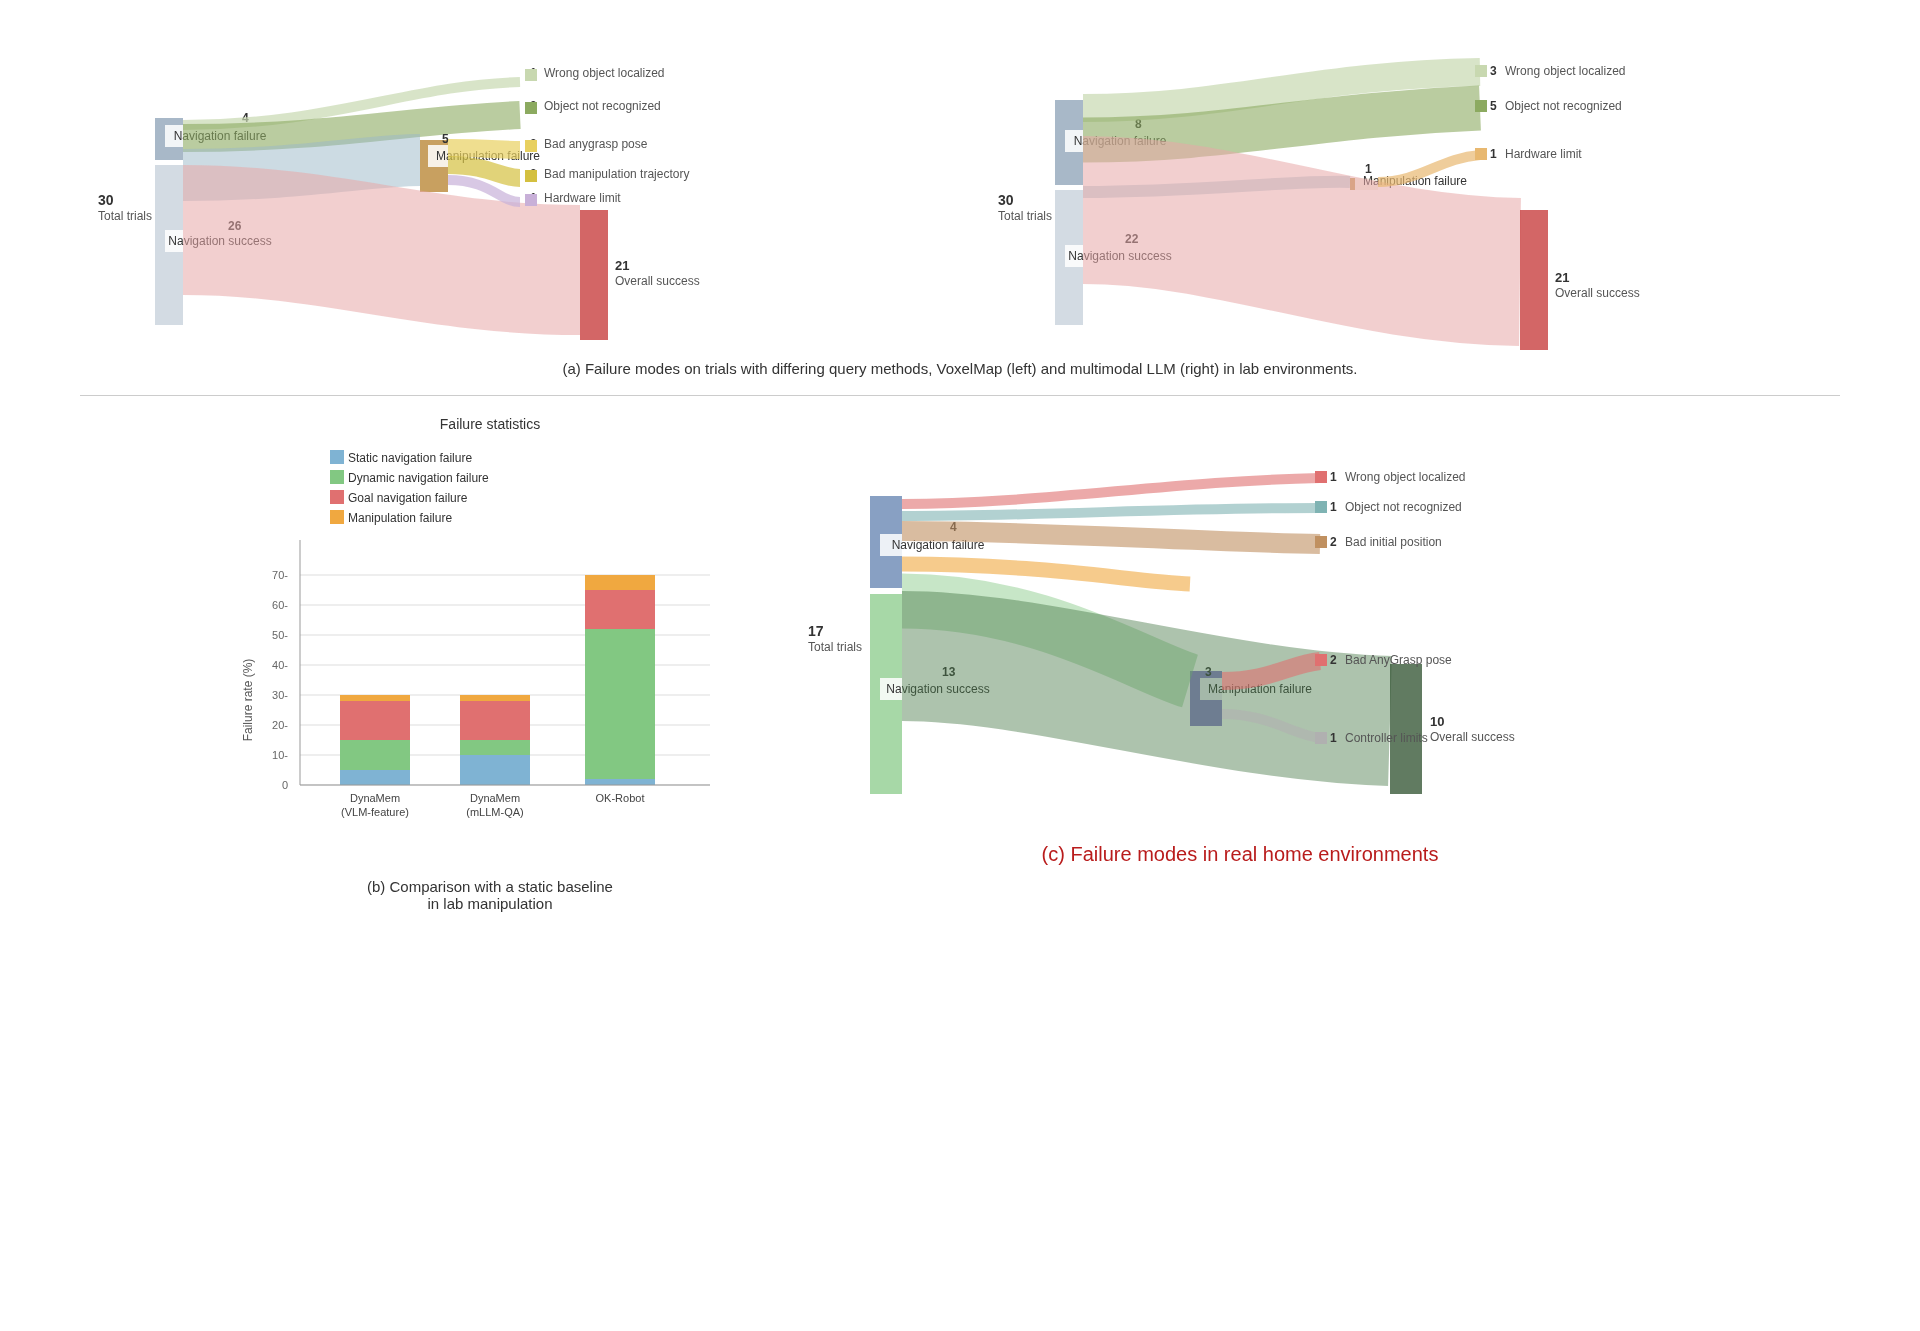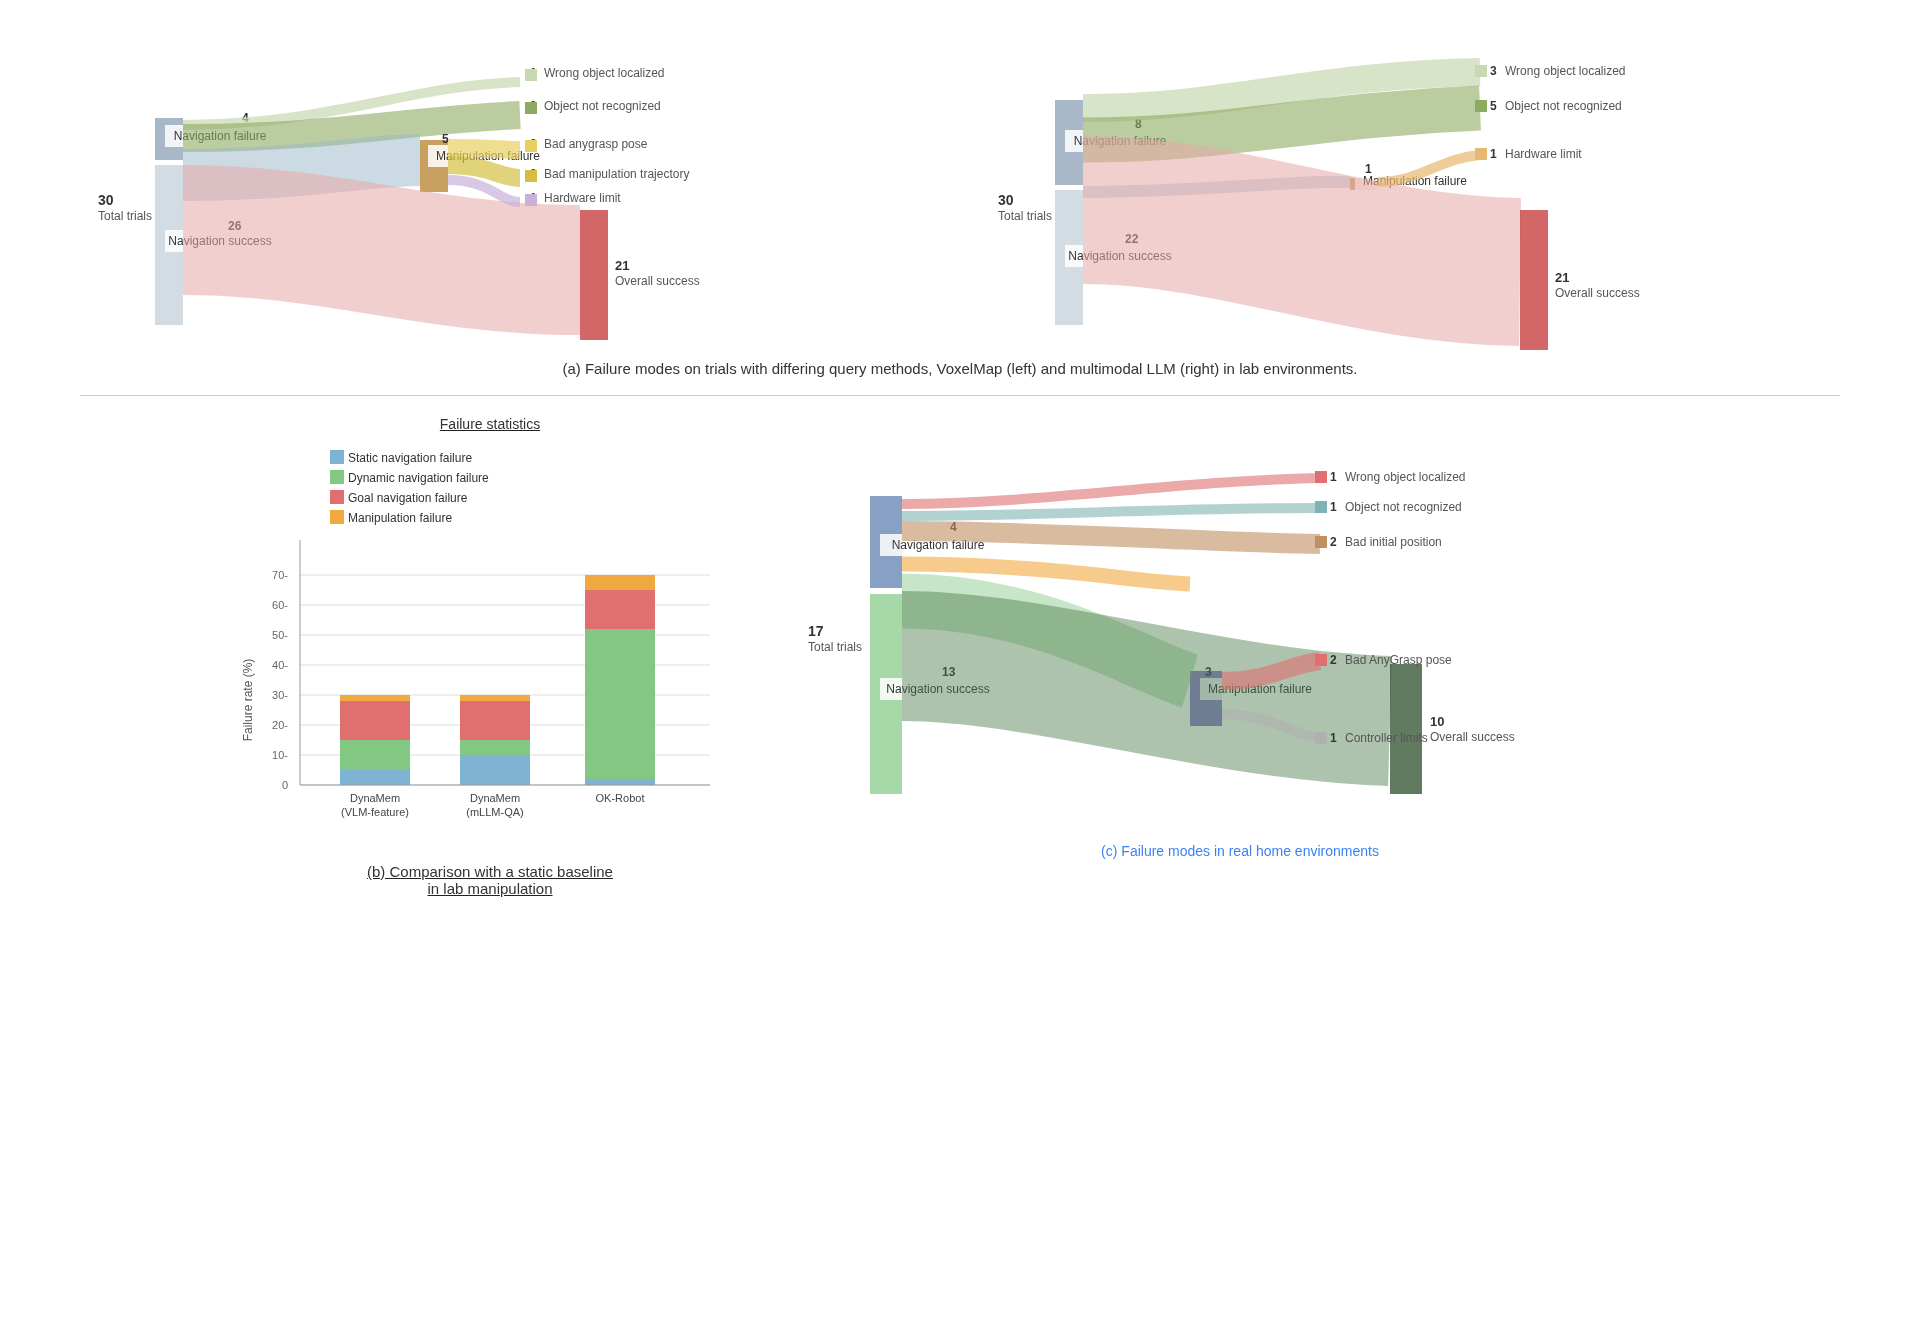--- a/index.html
+++ b/index.html
@@ -51,21 +51,20 @@
       display: flex;
       flex-direction: row;
       gap: 40px;
       justify-content: center;
       align-items: flex-start;
     }
 
     .bar-chart-container {
       width: 520px;
       position: relative;
-      text-decoration: underline;
     }
 
     .bar-chart-title {
       text-align: center;
       font-size: 14px;
       margin-bottom: 8px;
       color: #333;
     }
 
     .sankey-right-container {
@@ -269,21 +268,21 @@
         <rect x="355" y="339" width="70" height="6" fill="#7fb3d3"></rect>
         <rect x="355" y="189" width="70" height="150" fill="#82c882"></rect>
         <rect x="355" y="150" width="70" height="39" fill="#e07070"></rect>
         <rect x="355" y="135" width="70" height="15" fill="#f0a840"></rect>
         <text x="390" y="362" font-size="11" fill="#444" text-anchor="middle">OK-Robot</text>
 
         <line x1="70" y1="345" x2="70" y2="100" stroke="#999" stroke-width="1"></line>
         <line x1="70" y1="345" x2="480" y2="345" stroke="#999" stroke-width="1"></line>
       </svg>
 
-      <div style="text-align:center; margin-top:0;">
+      <div style="text-align:center; margin-top:15px;">
         <div style="font-size:15px;color:#333;">(b) Comparison with a static baseline</div>
         <div style="font-size:15px;color:#333;">in lab manipulation</div>
       </div>
     </div>
 
     <div class="sankey-right-container">
       <svg width="900" height="420" viewBox="0 0 900 420">
 
         <text x="18" y="220" font-size="14" fill="#333" font-weight="bold">17</text>
         <text x="18" y="235" font-size="12" fill="#555">Total trials</text>
@@ -340,18 +339,18 @@
         <rect x="525" y="238" width="12" height="12" fill="#e07070"></rect>
         <text x="540" y="248" font-size="12" fill="#333" font-weight="bold">2</text>
         <text x="555" y="248" font-size="12" fill="#555">Bad AnyGrasp pose</text>
 
         <rect x="525" y="316" width="12" height="12" fill="#b0b0b0"></rect>
         <text x="540" y="326" font-size="12" fill="#333" font-weight="bold">1</text>
         <text x="555" y="326" font-size="12" fill="#555">Controller limits</text>
       </svg>
 
       <div style="text-align:center; margin-top:4px;">
-        <div style="font-size:14px;color:#3b82f6;">(c) Failure modes in real home environments</div>
+        <div style="font-size:20px;color:#b91c1c;">(c) Failure modes in real home environments</div>
       </div>
     </div>
 
   </div>
 </div>
 
 </body></html>

